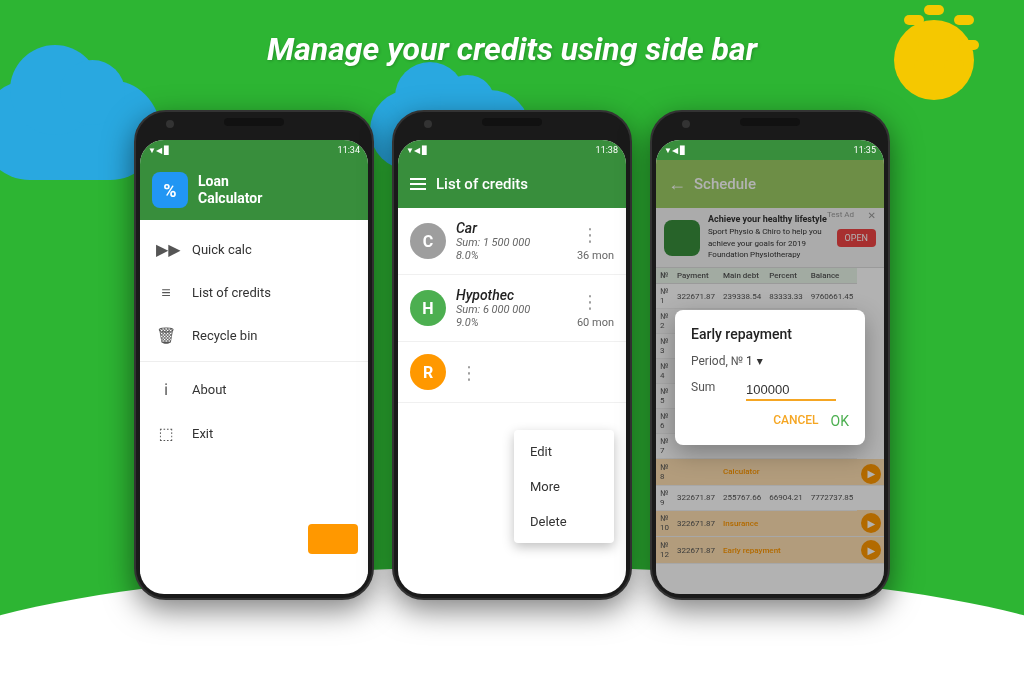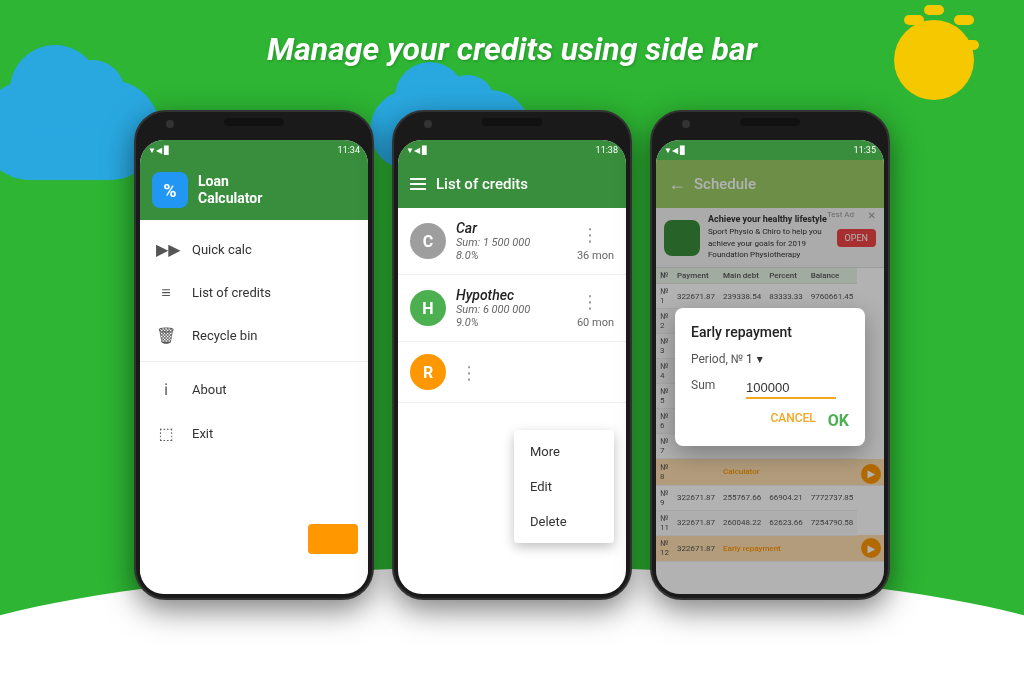--- a/index.html
+++ b/index.html
@@ -514,22 +514,22 @@
     }
 
     .dialog-cancel {
       font-size: 12px;
       font-weight: 500;
       color: #f5a623;
       cursor: pointer;
     }
 
     .dialog-ok {
-      font-size: 16px;
-      font-weight: 700;
+      font-size: 14px;
+      font-weight: 400;
       color: #4caf50;
       cursor: pointer;
     }
 
     
     .fab {
       position: absolute;
       right: 8px;
       width: 28px;
       height: 28px;
@@ -676,22 +676,22 @@
         </div>
 
         <div class="credit-item">
           <div class="credit-avatar" style="background: #ff9800;">R</div>
           <div>
             <div class="credit-more">⋮</div>
           </div>
         </div>
 
         <div class="context-menu">
+          <div class="context-menu-item">Edit</div>
           <div class="context-menu-item">More</div>
-          <div class="context-menu-item">Edit</div>
           <div class="context-menu-item">Delete</div>
         </div>
       </div>
     </div>
   </div>
 
   <div class="phone">
     <div class="phone-notch"></div>
     <div class="phone-camera"></div>
     <div class="phone-screen">
@@ -787,26 +787,28 @@
                   <div class="fab" style="top:2px; right:0; position:relative; display:inline-flex; width:20px; height:20px; font-size:10px;">▶</div>
                 </td>
               </tr>
               <tr>
                 <td>№ 9</td>
                 <td>322671.87</td>
                 <td>255767.66</td>
                 <td>66904.21</td>
                 <td>7772737.85</td>
               </tr>
-              <tr>
-                <td>№ 11</td>
+              <tr class="table-row-orange">
+                <td>№ 10</td>
                 <td>322671.87</td>
-                <td>260048.22</td>
-                <td>62623.66</td>
-                <td>7254790.58</td>
+                <td colspan="2" style="color:#ff9800; font-weight:500;">Insurance</td>
+                <td></td>
+                <td>
+                  <div style="display:inline-flex; width:20px; height:20px; background:#ff9800; border-radius:50%; align-items:center; justify-content:center; font-size:10px; color:white;">▶</div>
+                </td>
               </tr>
               <tr class="table-row-orange">
                 <td>№ 12</td>
                 <td>322671.87</td>
                 <td colspan="2" style="color:#ff9800; font-weight:500;">Early repayment</td>
                 <td></td>
                 <td>
                   <div style="display:inline-flex; width:20px; height:20px; background:#ff9800; border-radius:50%; align-items:center; justify-content:center; font-size:10px; color:white;">▶</div>
                 </td>
               </tr>

